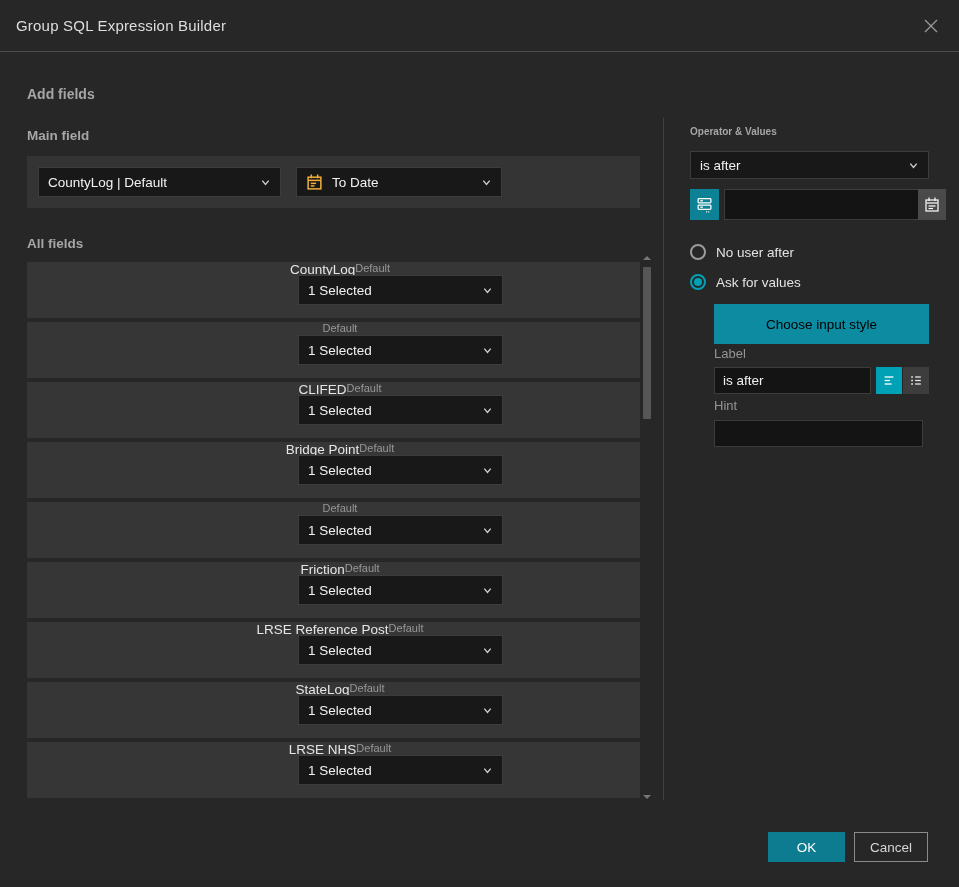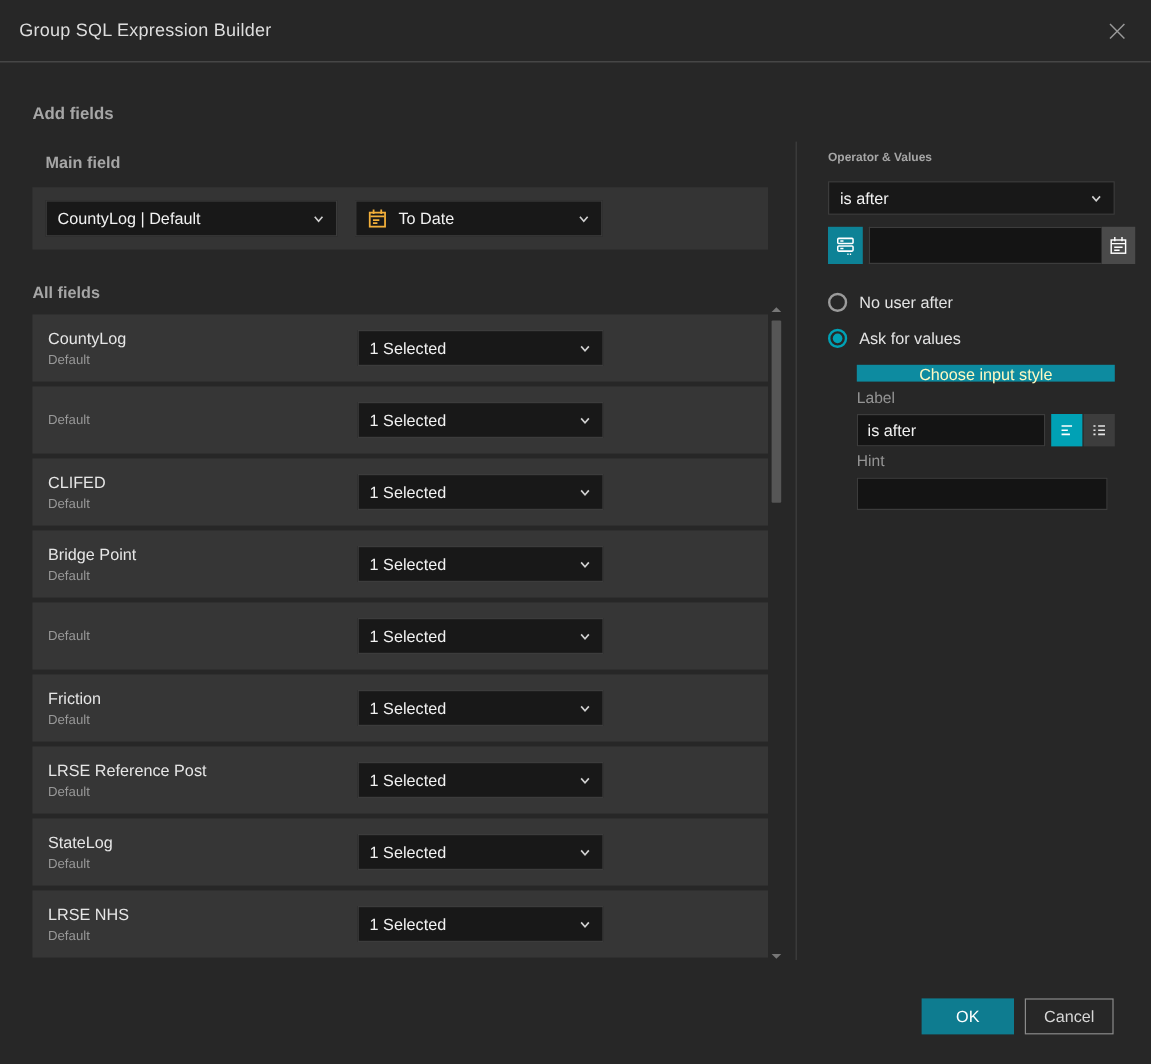--- a/index.html
+++ b/index.html
@@ -15,35 +15,35 @@
     font-family:"Liberation Sans",sans-serif;
   }
   
   .titlebar{position:absolute;top:0;left:0;right:0;height:52px;display:flex;align-items:center;
     padding:0 18px 0 16px;border-bottom:1px solid var(--divider)}
   .title{font-size:15px;font-weight:normal;color:#dedede;letter-spacing:.2px}
   .close-btn{margin-left:auto;width:20px;height:20px;display:flex;align-items:center;justify-content:center;cursor:pointer}
   
   .section-label{position:absolute;font-size:13.5px;font-weight:bold;color:#a6a6a6}
   .lbl-add{left:27px;top:86px;font-size:14px}
-  .lbl-main{left:38px;top:128px}
+  .lbl-main{left:27px;top:128px}
   .lbl-all{left:27px;top:236px}
   
   .select{height:30px;background:var(--control-bg);border:1px solid var(--control-border);
     display:flex;align-items:center;justify-content:space-between;padding:0 9px;cursor:pointer}
   .select .select-text{font-size:13.5px;color:#f2f2f2;white-space:nowrap;display:flex;align-items:center;gap:9px}
   
   .main-panel{position:absolute;left:27px;top:156px;width:613px;height:52px;background:#343434;
     display:flex;align-items:center;padding-left:11px;gap:15px}
   .sel-field{width:243px}
   .sel-date{width:206px}
   
   .fields-list{position:absolute;left:27px;top:262px;width:613px}
   .field-row{height:56px;background:var(--panel-bg);margin-bottom:4px;position:relative;
-    display:flex;flex-direction:column;justify-content:center;padding-left:13px}
+    display:flex;flex-direction:row;justify-content:center;padding-left:13px}
   .field-name{font-size:13.5px;color:#e6e6e6;margin-bottom:4px}
   .field-sub{font-size:11px;color:var(--text-secondary)}
   .field-row .select{position:absolute;left:271px;top:13px;width:205px}
   
   .scrollbar{position:absolute;left:642px;top:254px;width:10px;height:545px}
   .sb-arrow{position:absolute;left:1px;width:0;height:0;cursor:pointer}
   .sb-up{top:2px;border-left:4px solid transparent;border-right:4px solid transparent;border-bottom:4px solid #777}
   .sb-down{bottom:0;border-left:4px solid transparent;border-right:4px solid transparent;border-top:4px solid #777}
   .sb-thumb{position:absolute;left:1px;top:13px;width:8px;height:152px;background:#565656;border-radius:1px;cursor:pointer}
   
@@ -60,22 +60,22 @@
   .input-group .txt-input{flex:1;min-width:0;border-right:none}
   .cal-btn{width:28px;background:#4a4a4a;border:none;display:flex;align-items:center;justify-content:center;cursor:pointer}
   .radio-row{display:flex;align-items:center;gap:10px;margin-top:0;cursor:pointer}
   .radio-row.first{margin-top:24px}
   .radio-row.second{margin-top:14px}
   .radio{width:16px;height:16px;border-radius:50%;border:2px solid #9b9b9b;position:relative;flex:none}
   .radio.selected{border-color:var(--accent-bright)}
   .radio.selected::after{content:"";position:absolute;inset:2px;border-radius:50%;background:var(--accent-bright)}
   .radio-label{font-size:13.5px;color:#e3e3e3}
   .indent{margin-left:24px;width:215px}
-  .choose-btn{margin-top:14px;width:100%;height:14px;background:var(--choose-button);border:none;
-    color:#fef9c3;font-size:13.5px;cursor:pointer;font-family:"Liberation Sans",sans-serif}
+  .choose-btn{margin-top:14px;width:100%;height:40px;background:var(--choose-button);border:none;
+    color:#000000;font-size:13.5px;cursor:pointer;font-family:"Liberation Sans",sans-serif}
   .caption{margin-top:2px;font-size:13px;color:#949494}
   .label-row{margin-top:6px;display:flex;align-items:stretch;height:27px}
   .label-row .txt-input{flex:1;min-width:0}
   .icon-btn{width:26px;background:#3d3d3d;border:none;display:flex;align-items:center;justify-content:center;cursor:pointer}
   .icon-btn.active{background:var(--accent-bright)}
   .label-row .icon-btn:first-of-type{margin-left:5px}
   .label-row .icon-btn + .icon-btn{margin-left:1px}
   .hint-caption{margin-top:4px}
   .hint-input{margin-top:7px;width:209px;height:27px;display:block}
   

